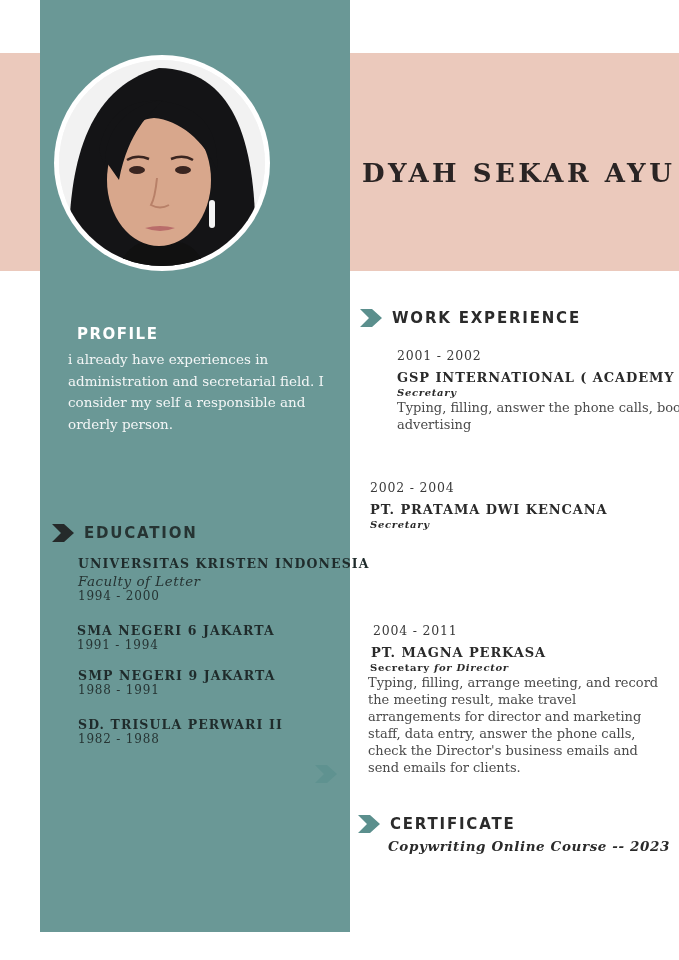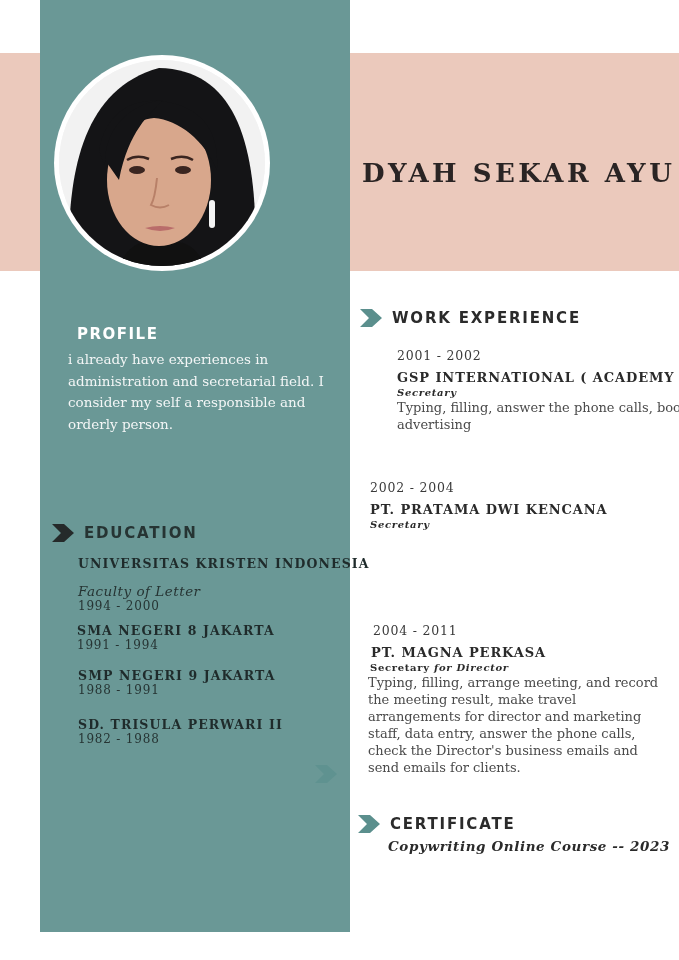--- a/index.html
+++ b/index.html
@@ -27,21 +27,21 @@
 
   .edu-head { left:52px; top:524px; }
   .edu-head .label { color:#263433; }
   .work-head { left:360px; top:309px; }
   .work-head .label { color:#2b2b2b; }
   .cert-head { left:358px; top:815px;justify-content:flex-end; }
   .cert-head .label { color:#2b2b2b; }
 
   .edu-item { position:absolute; left:78px; }
   .edu-name { font-weight:bold; font-size:12.5px; letter-spacing:1.1px; color:#1f2b2b; white-space:nowrap; }
-  .edu-sub { font-style:italic; font-size:13.5px; color:#263433; letter-spacing:0.5px; margin-top:12px; }
+  .edu-sub { font-style:italic; font-size:13.5px; color:#263433; letter-spacing:0.5px; margin-top:2px; }
   .edu-years { font-size:12px; color:#263433; letter-spacing:0.8px; margin-top:0; }
 
   .deco-chev { position:absolute; left:315px; top:765px; width:22px; height:18px; }
 
   .job { position:absolute; left:369px; width:300px; }
   .job-years { font-size:12.5px; letter-spacing:0.8px; color:#3a3a3a; }
   .job-company { font-weight:bold; font-size:13px; letter-spacing:0.9px; color:#2a2a2a; margin-top:7px; white-space:nowrap; }
   .job-role { font-weight:bold; font-style:italic; font-size:10px; letter-spacing:0.7px; color:#2a2a2a; margin-top:2px; }
   .job-role .plain { font-style:normal; }
   .job-desc { font-size:13px; line-height:17px; color:#4a4a4a; margin-top:1px; }
@@ -86,21 +86,21 @@
   </svg>
   <span class="label">EDUCATION</span>
 </div>
 
 <div class="edu-item" style="top:556px;">
   <div class="edu-name">UNIVERSITAS KRISTEN INDONESIA</div>
   <div class="edu-sub">Faculty of Letter</div>
   <div class="edu-years">1994 - 2000</div>
 </div>
 <div class="edu-item" style="top:623px; left:77px;">
-  <div class="edu-name">SMA NEGERI 8 JAKARTA</div>
+  <div class="edu-name">SMA NEGERI 6 JAKARTA</div>
   <div class="edu-years">1991 - 1994</div>
 </div>
 <div class="edu-item" style="top:668px;">
   <div class="edu-name">SMP NEGERI 9 JAKARTA</div>
   <div class="edu-years">1988 - 1991</div>
 </div>
 <div class="edu-item" style="top:717px;">
   <div class="edu-name">SD. TRISULA PERWARI II</div>
   <div class="edu-years">1982 - 1988</div>
 </div>

